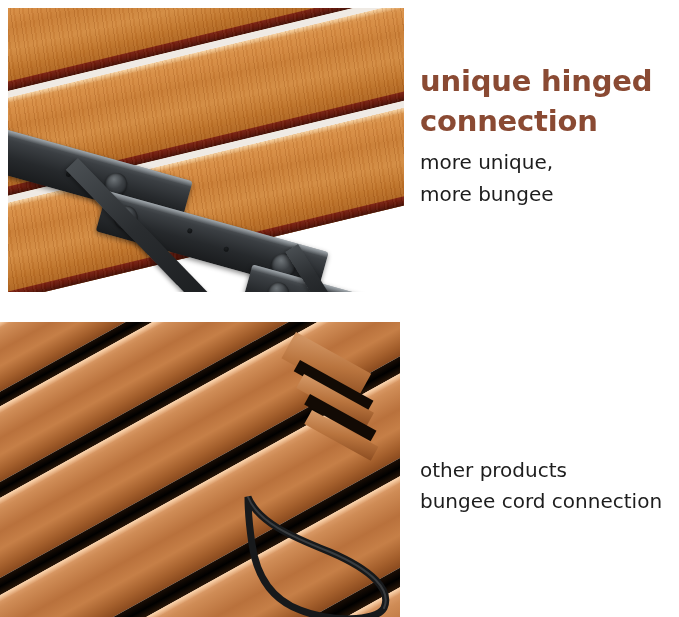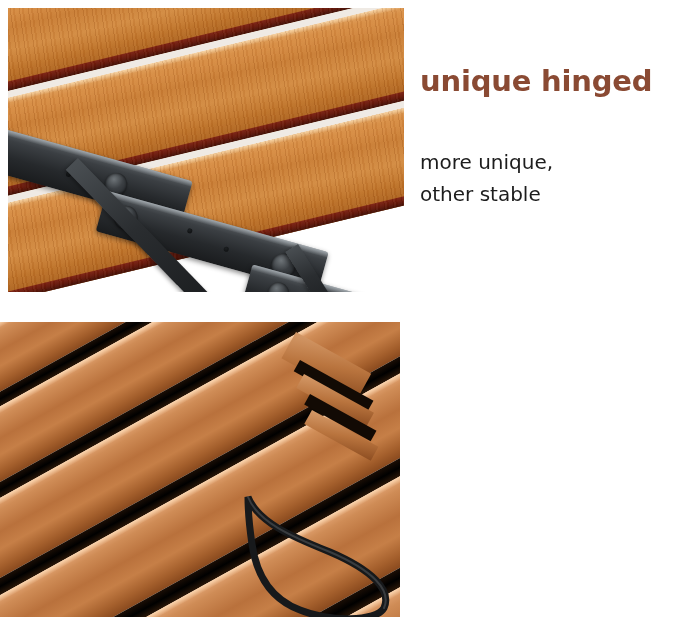--- a/index.html
+++ b/index.html
@@ -185,25 +185,26 @@
         </div>
       </div>
 
       <div class="leg" style="left:70px;top:150px;width:230px;height:17px;transform:rotate(46deg);transform-origin:0 0;"></div>
       <div class="leg" style="left:290px;top:236px;width:86px;height:15px;transform:rotate(58deg);transform-origin:0 0;"></div>
     </div>
   </div>
 
   <div class="headline">
     <span class="tl">unique hinged</span>
+    <span class="tl">connection</span>
   </div>
 
   <div class="sub">
     <span class="tl">more unique,</span>
-    <span class="tl">other stable</span>
+    <span class="tl">more bungee</span>
   </div>
 
   <div class="photo-bot">
     <div class="cu-stack">
       <div class="cslat" style="top:40px;height:62px;">
           <div class="chl"></div>
         </div>
       <div class="cgroove" style="top:102px;height:13px;"></div>
       <div class="cslat" style="top:115px;height:66px;">
           <div class="chl"></div>
@@ -240,14 +241,18 @@
     </div>
 
     <svg class="cord-svg" viewBox="0 0 400 295">
       <path d="M 248 175 C 258 200, 290 214, 330 230 C 372 248, 392 268, 384 286
                C 376 300, 330 300, 300 288 C 268 276, 256 250, 252 222
                C 249 202, 248 186, 248 175 Z" fill="none" stroke="#17191b" stroke-width="7" stroke-linecap="round"></path>
       <path d="M 248 175 C 258 200, 290 214, 330 230 C 372 248, 392 268, 384 286" fill="none" stroke="#55595c" stroke-width="2" stroke-linecap="round" opacity=".55"></path>
     </svg>
   </div>
 
+  <div class="lower">
+    <span class="tl">other products</span>
+    <span class="tl">bungee cord connection</span>
+  </div>
 
 </div>
 
 </body></html>

